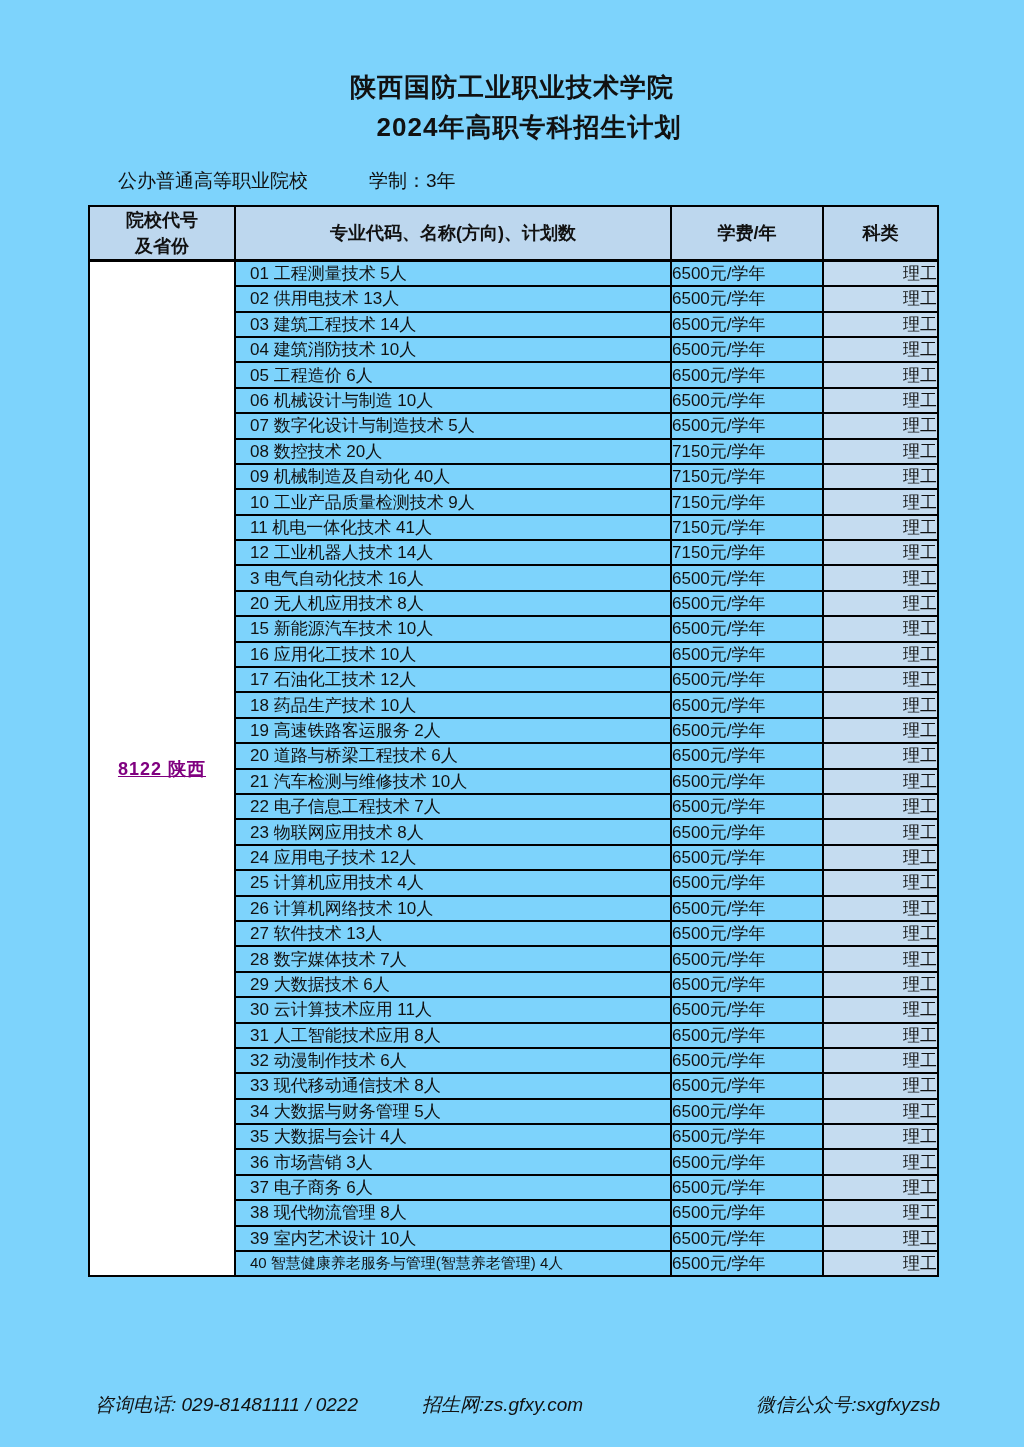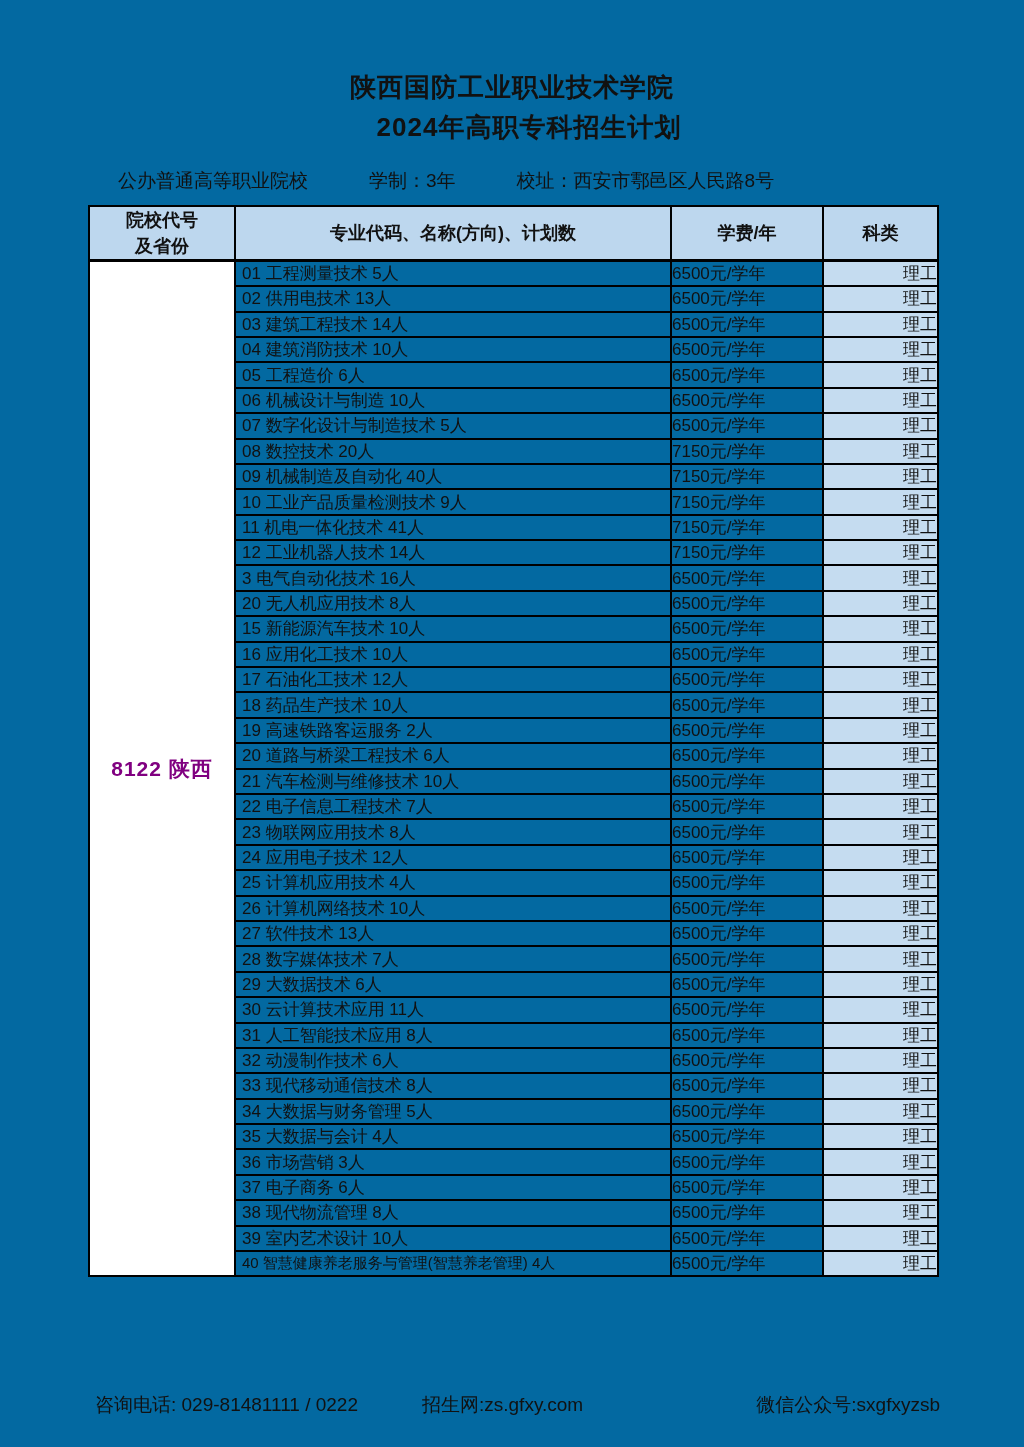--- a/index.html
+++ b/index.html
@@ -5,21 +5,21 @@
   * { margin: 0; padding: 0; box-sizing: border-box; }
   html, body { background: #ffffff; }
   body {
     font-family: "Liberation Sans", "DejaVu Sans", sans-serif;
     color: #1a1a1a;
   }
   .page {
     position: relative;
     width: 1024px;
     height: 1447px;
-    background: #0369a1;
+    background: #7dd3fc;
     overflow: hidden;
   }
   .title {
     position: absolute;
     top: 70px;
     left: 0;
     width: 100%;
     text-align: center;
     font-size: 26px;
     font-weight: bold;
@@ -73,65 +73,66 @@
   }
   table.plan-table td {
     border: 2px solid #000000;
     height: 25.4px;
     font-size: 17px;
     color: #111111;
     vertical-align: middle;
     overflow: hidden;
     white-space: nowrap;
   }
-  td.major-cell { text-align: left; padding-left: 6px; margin-left: 24px; }
+  td.major-cell { text-align: left; padding-left: 14px; margin-left: 24px; }
   td.fee-cell { }
   td.cat-cell {
     text-align: right;
     background: var(--category-bg, #C5DCF0);
   }
   td.code-cell {
     background: #ffffff;
     text-align: center;
     vertical-align: middle;
   }
   .code-link {
     color: var(--link-purple, #800080);
-    font-size: 21px;
+    font-size: 18px;
     font-weight: bold;
+    text-decoration: underline;
     letter-spacing: 1px;
     cursor: pointer;
   }
   tbody tr:last-child td.major-cell { font-size: 15px; }
   .footer {
     position: absolute;
     top: 1392px;
     left: 95px;
     width: 845px;
     height: 26px;
     font-size: 19px;
     color: #111111;
     white-space: nowrap;
+    font-style: italic;
   }
   .footer .phone { position: absolute; left: 0; }
   .footer .website { position: absolute; left: 327px; }
   .footer .wechat { position: absolute; right: 0; }
 </style>
 </head>
 <body>
 
 <div class="page">
 
   <div class="title">陕西国防工业职业技术学院</div>
   <div class="subtitle">2024年高职专科招生计划</div>
 
   <div class="info-line">
     <span>公办普通高等职业院校</span>
     <span>学制：3年</span>
-    <span>校址：西安市鄠邑区人民路8号</span>
   </div>
 
   <table class="plan-table">
     <colgroup>
       <col class="c1">
         <col class="c2">
         <col class="c3">
         <col class="c4">
     </colgroup>
     <thead>

